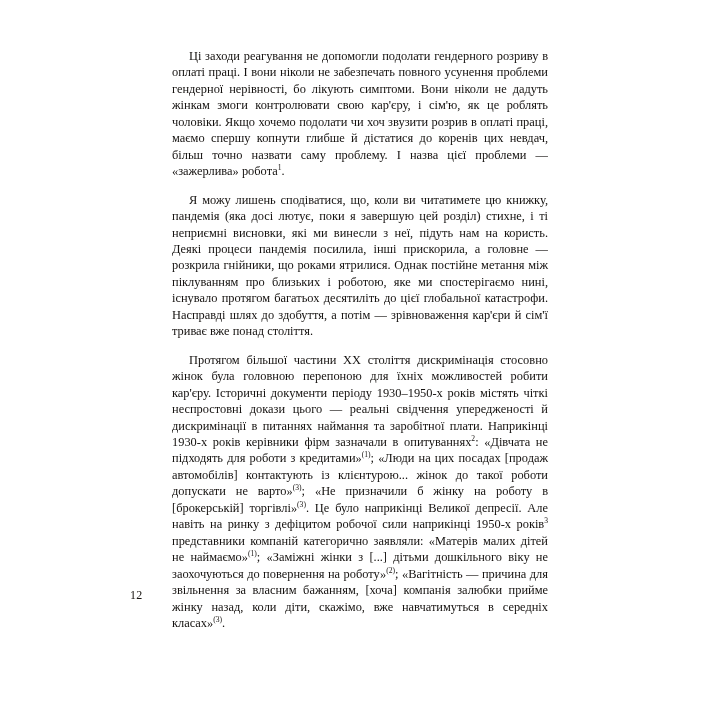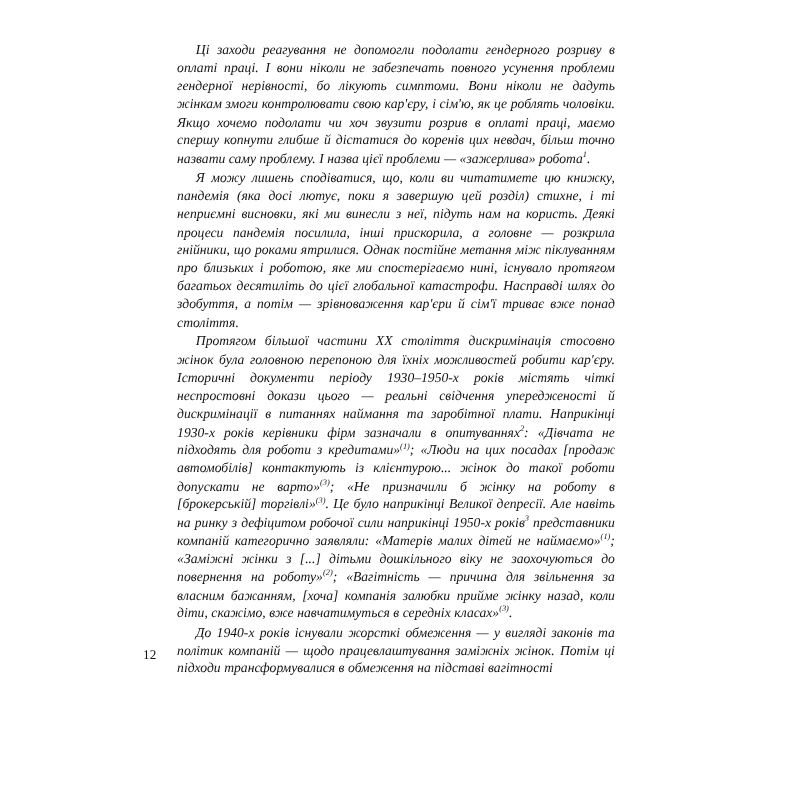--- a/index.html
+++ b/index.html
@@ -35,23 +35,22 @@
     top: 36px;
     width: 400px;
     text-align: justify;
     font-size: 12.4px;
     line-height: 16.45px;
     color: #14110f;
     hyphens: manual;
     word-spacing: 0.1px;
   }
   .para {
-    margin: 1px;
+    margin: 12px;
     text-indent: 17px;
-    font-style: italic;
   }
   sup {
     font-size: 7.6px;
     vertical-align: super;
     line-height: 0;
   }
 </style>
 </head>
 <body>
 
@@ -60,16 +59,15 @@
   <div class="page-number">12</div>
 
   <div class="text-column">
 
     <p class="para"><span>Ці заходи реагування не допомогли подолати гендерного розриву в оплаті праці. І вони ніколи не забезпечать повного усунення проблеми гендерної нерівності, бо лікують симптоми. Вони ніколи не дадуть жінкам змоги контролювати свою кар'єру, і сім'ю, як це роблять чоловіки. Якщо хочемо подолати чи хоч звузити розрив в оплаті праці, маємо спершу копнути глибше й дістатися до коренів цих невдач, більш точно назвати саму проблему. І назва цієї проблеми — «зажерлива» робота</span><sup>1</sup>.</p>
 
     <p class="para">Я можу лишень сподіватися, що, коли ви читатимете цю книжку, пандемія (яка досі лютує, поки я завершую цей розділ) стихне, і ті неприємні висновки, які ми винесли з неї, підуть нам на користь. Деякі процеси пандемія посилила, інші прискорила, а головне — розкрила гнійники, що роками ятрилися. Однак постійне метання між піклуванням про близьких і роботою, яке ми спостерігаємо нині, існувало протягом багатьох десятиліть до цієї глобальної катастрофи. Насправді шлях до здобуття, а потім — зрівноваження кар'єри й сім'ї триває вже понад століття.</p>
 
     <p class="para"><span>Протягом більшої частини XX століття дискримінація стосовно жінок була головною перепоною для їхніх можливостей робити кар'єру. Історичні документи періоду 1930–1950-х років містять чіткі неспростовні докази цього — реальні свідчення упередженості й дискримінації в питаннях наймання та заробітної плати. Наприкінці 1930-х років керівники фірм зазначали в опитуваннях</span><sup>2</sup>: <span>«Дівчата не підходять для роботи з кредитами»</span><sup>(1)</sup><span>; «Люди на цих посадах [продаж автомобілів] контактують із клієнтурою... жінок до такої роботи допускати не варто»</span><sup>(3)</sup><span>; «Не призначили б жінку на роботу в [брокерській] торгівлі»</span><sup>(3)</sup><span>. Це було наприкінці Великої депресії. Але навіть на ринку з дефіцитом робочої сили наприкінці 1950-х років</span><sup>3</sup><span> представники компаній категорично заявляли: «Матерів малих дітей не наймаємо»</span><sup>(1)</sup><span>; «Заміжні жінки з [...] дітьми дошкільного віку не заохочуються до повернення на роботу»</span><sup>(2)</sup><span>; «Вагітність — причина для звільнення за власним бажанням, [хоча] компанія залюбки прийме жінку назад, коли діти, скажімо, вже навчатимуться в середніх класах»</span><sup>(3)</sup><span>.</span></p>
 
-    <p class="para">До 1940-х років існували жорсткі обмеження — у вигляді законів та політик компаній — щодо працевлаштування заміжніх жінок. Потім ці підходи трансформувалися в обмеження на підставі вагітності</p>
 
   </div>
 </div>
 
 </body></html>

